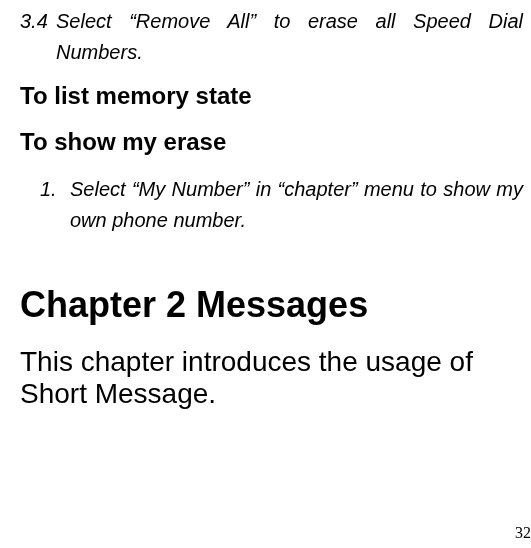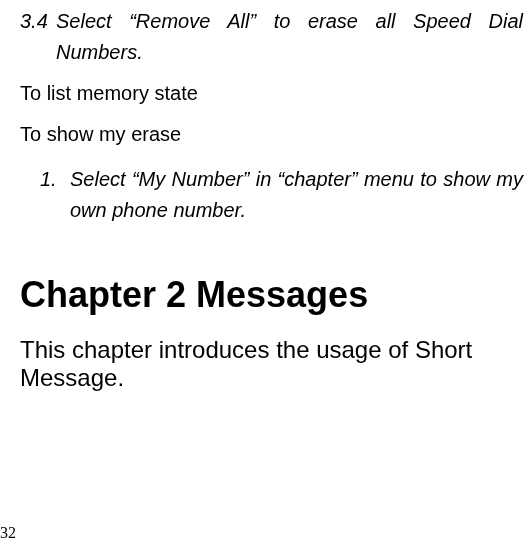--- a/index.html
+++ b/index.html
@@ -39,39 +39,39 @@
     padding-left: 50px;
     text-indent: -30px;
     margin-bottom: 10px;
   }
   .indent1 .num {
     display: inline-block;
     width: 30px;
     text-indent: 0;
   }
   .h2 {
-    font-size: 20px;
-    font-weight: normal;
+    font-size: 24px;
+    font-weight: bold;
     margin: 14px 0 18px 0;
   }
   .h1 {
     font-size: 36px;
     font-weight: bold;
     margin: 48px 0 20px 0;
   }
   .intro {
-    font-size: 24px;
+    font-size: 28px;
     margin-bottom: 12px;
   }
   .page-num {
     position: absolute;
     bottom: 6px;
     left: 0;
     width: 531px;
-    text-align: left;
+    text-align: right;
     font-size: 16px;
     font-family: "Times New Roman", Times, serif;
   }
 </style>
 </head>
 <body>
 
 <div class="page">
 
   <div class="body-text list-item-34">

